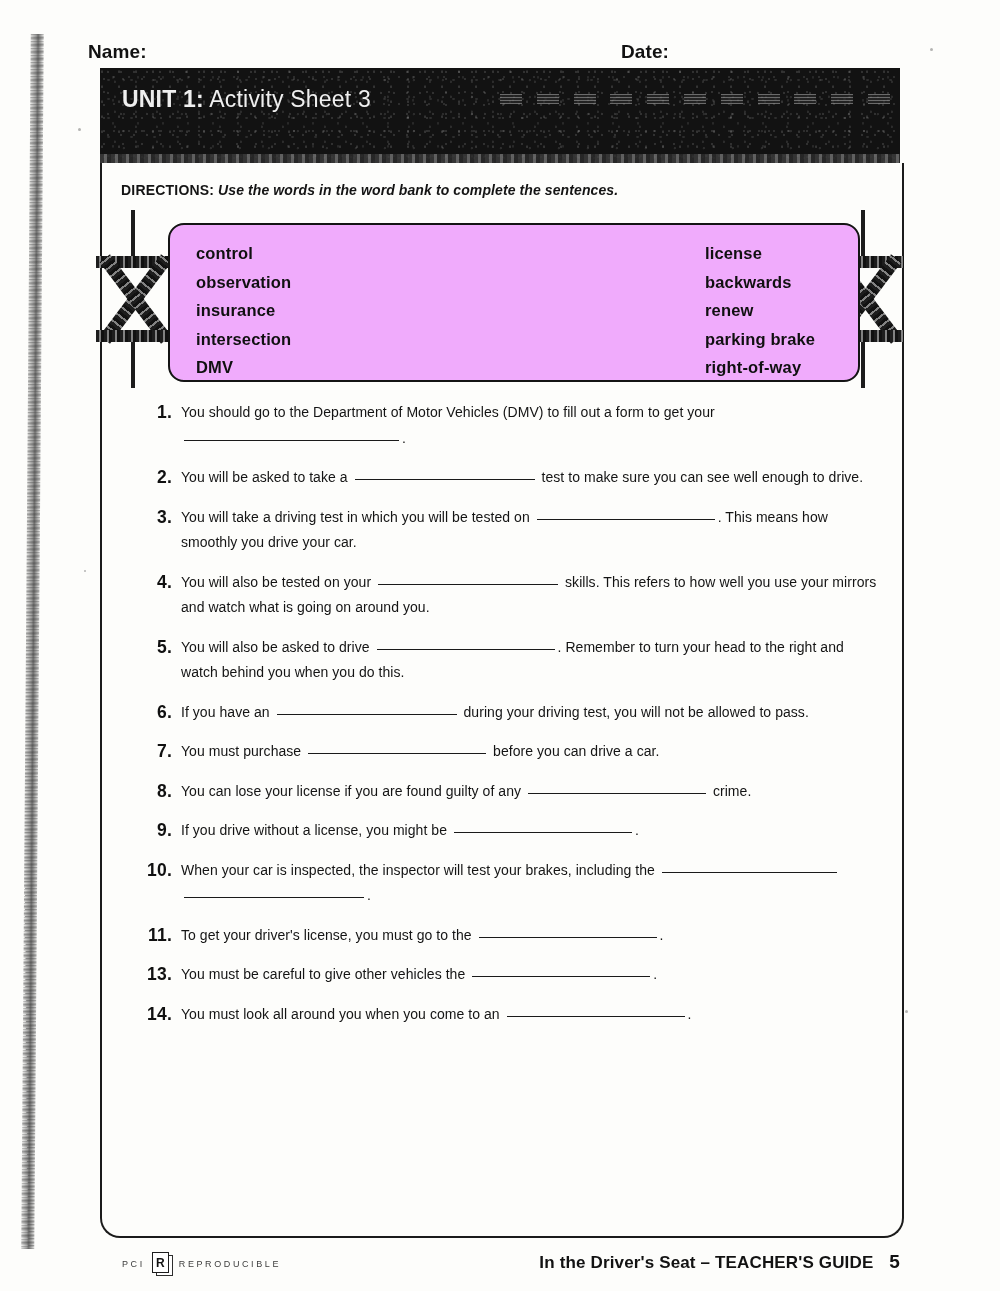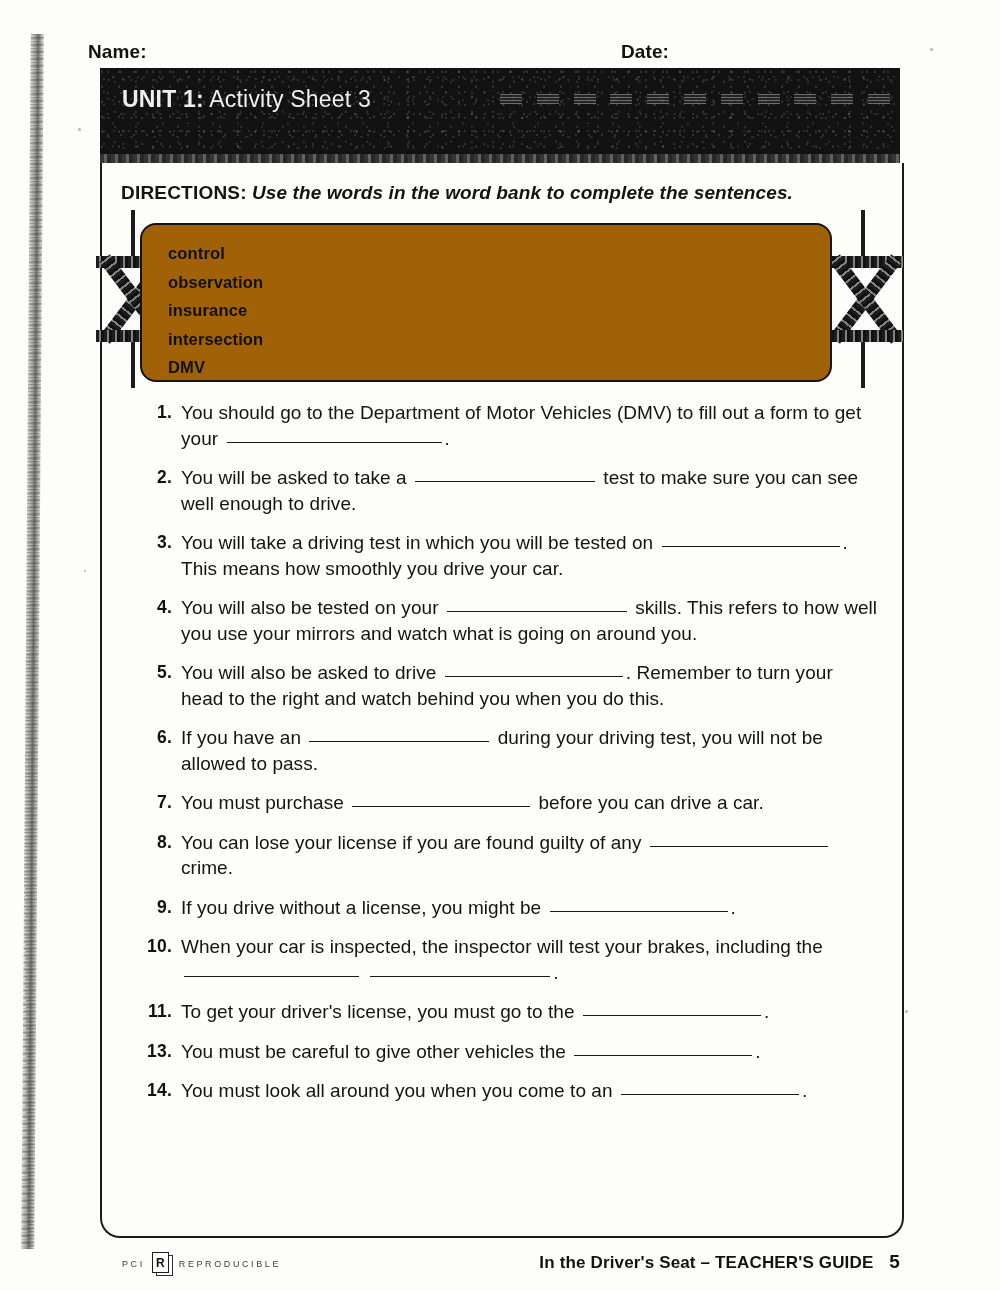--- a/index.html
+++ b/index.html
@@ -109,30 +109,30 @@
   .xdiag.b2{transform:rotate(-37deg);}
   .xpost{
     position:absolute;left:35px;width:4px;background:#1c1c1c;
   }
   .xpost.up{top:-46px;height:50px;}
   .xpost.dn{bottom:-46px;height:50px;}
 
   
   .directions{
     position:absolute;left:121px;top:182px;width:740px;
-    font-size:19px;white-space:nowrap;
+    font-size:14px;white-space:nowrap;
   }
   .directions .d-lbl{font-weight:700;letter-spacing:.2px;}
   .directions .d-txt{font-style:italic;font-weight:600;letter-spacing:.1px;}
 
   
   .wordbank{
-    position:absolute;left:140px;top:223px;width:688px;height:155px;
+    position:absolute;left:168px;top:223px;width:688px;height:155px;
     border:2.5px solid #141414;border-radius:16px;
-    background:#a16207;z-index:7;
+    background:#f0abfc;z-index:7;
   }
   .wb-cols{
     position:absolute;inset:0;
     padding:14px 0 0 0;
   }
   .wb-col{
     position:absolute;top:14px;
   }
   .wb-col.c0{left:26px;}
   .wb-col.c1{left:273px;}
@@ -154,21 +154,21 @@
   .q .num{
     flex:0 0 34px;
     text-align:right;
     padding-right:9px;
     font-size:17.5px;font-weight:700;letter-spacing:.2px;
     line-height:25.5px;
     color:#101010;
   }
   .q .body{
     flex:1 1 auto;
-    font-size:19px;
+    font-size:14px;
     line-height:25.5px;
     letter-spacing:.05px;
     color:#141414;
   }
   .blank{
     display:inline-block;
     border-bottom:1.6px solid #1a1a1a;
     vertical-align:baseline;
     position:relative;
     top:-2px;
@@ -250,20 +250,27 @@
 
 <div class="wordbank">
   <div class="wb-cols">
     <div class="wb-col c0">
         <div class="wb-word">control</div>
         <div class="wb-word">observation</div>
         <div class="wb-word">insurance</div>
         <div class="wb-word">intersection</div>
         <div class="wb-word">DMV</div>
       </div>
+    <div class="wb-col c2">
+        <div class="wb-word">license</div>
+        <div class="wb-word">backwards</div>
+        <div class="wb-word">renew</div>
+        <div class="wb-word">parking brake</div>
+        <div class="wb-word">right-of-way</div>
+      </div>
   </div>
 </div>
 
 <div class="xmark left">
   <span class="xpost up"></span>
   <span class="xpost dn"></span>
   <span class="xbar t"></span>
   <span class="xdiag a"></span>
   <span class="xdiag b2"></span>
   <span class="xbar b"></span>

